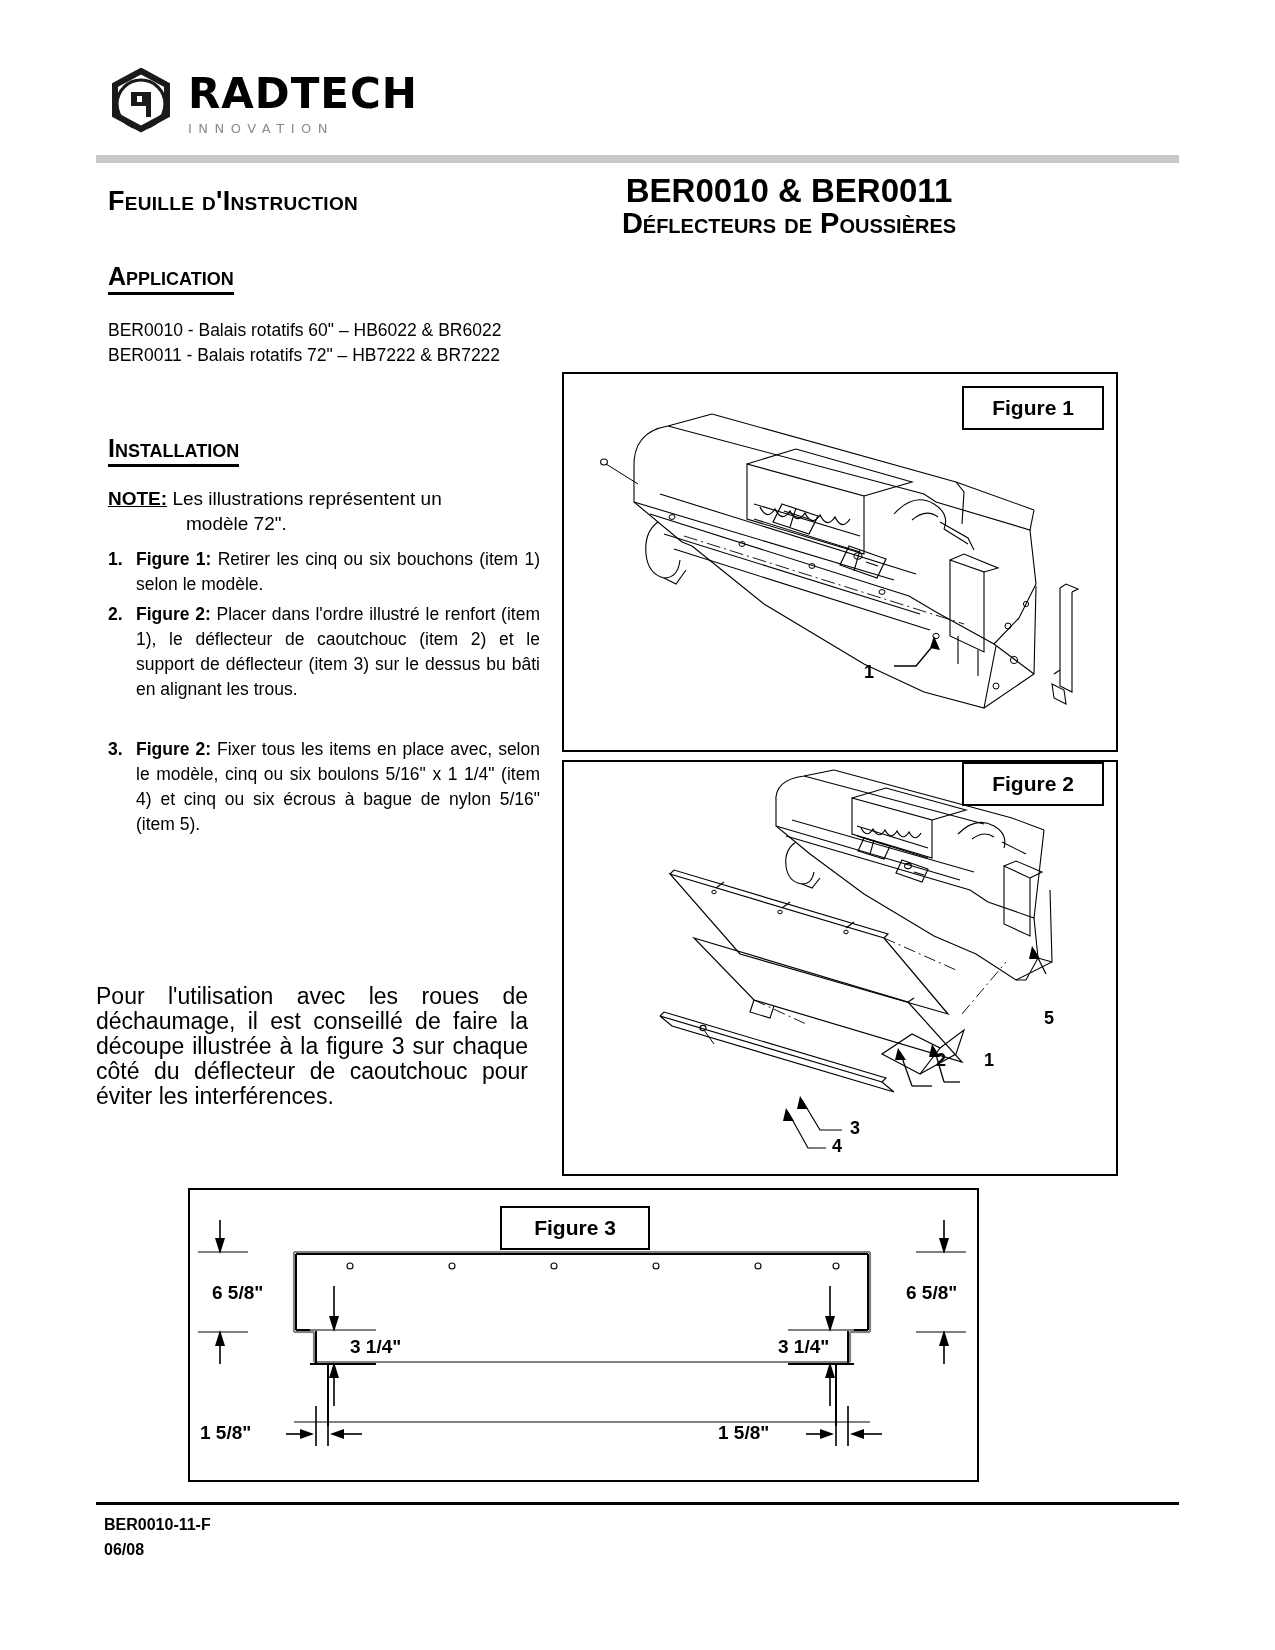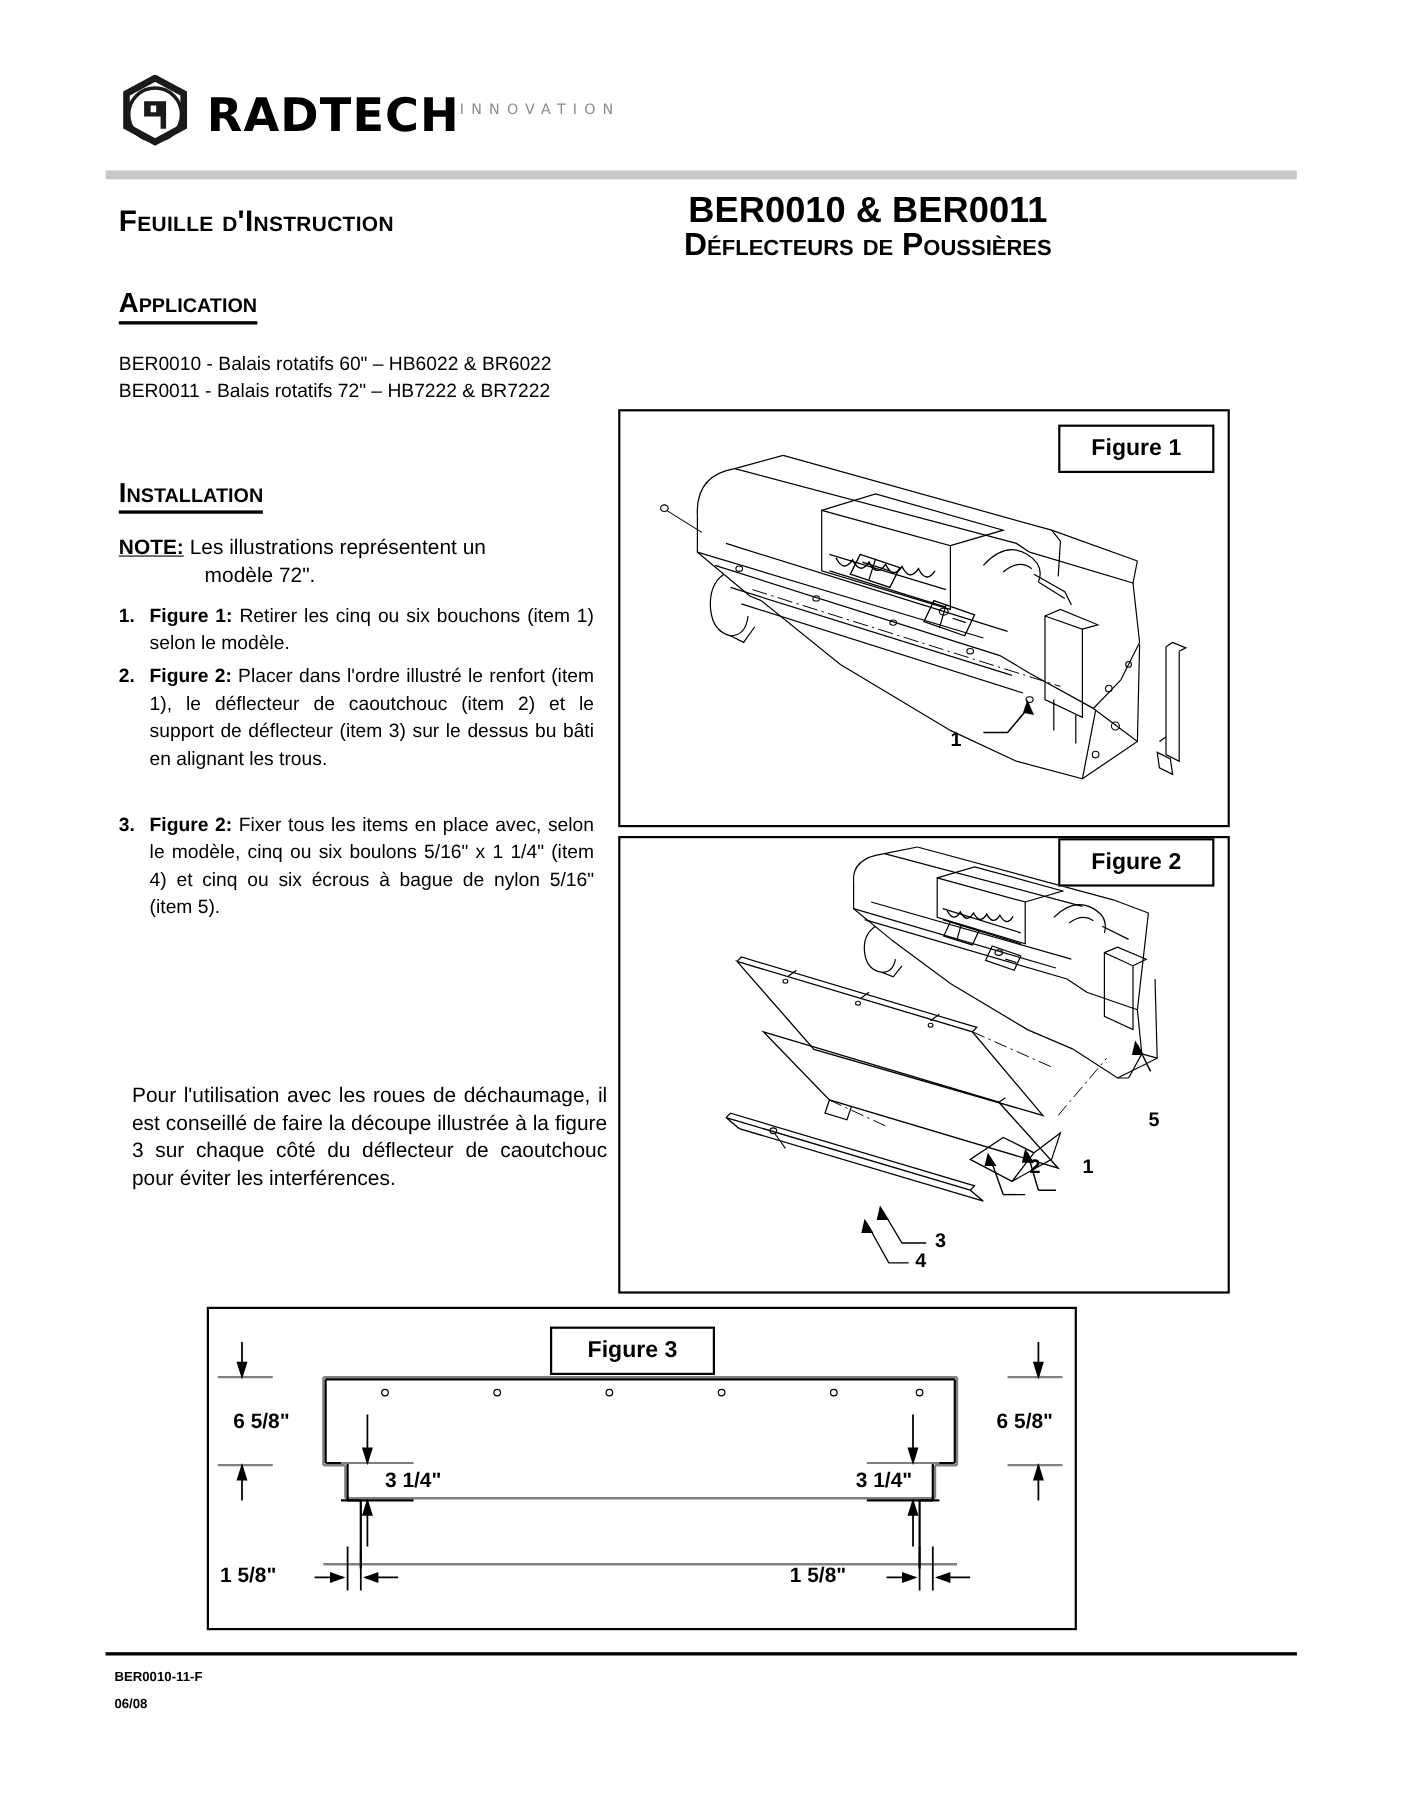--- a/index.html
+++ b/index.html
@@ -9,21 +9,21 @@
     font-family:"Liberation Sans", sans-serif;
     color:#000;
     position:relative;
     overflow:hidden;
   }
   .page { position:relative; width:1275px; height:1650px; }
 
   
   .logo-wrap { position:absolute; left:104px; top:68px; display:flex; align-items:center; }
   .logo-badge { width:74px; height:74px; position:relative; }
-  .logo-text { margin-left:10px; display:flex; flex-direction:row; justify-content:flex-end; }
+  .logo-text { margin-left:10px; display:flex; flex-direction:column; justify-content:flex-end; }
   .logo-word { font-size:42px; font-weight:bold; letter-spacing:1px; line-height:0.95;
                font-family:"DejaVu Sans", sans-serif; }
   .logo-sub { font-size:13px; letter-spacing:6.5px; color:#8c8c8c; margin-top:8px;
               font-family:"DejaVu Sans", sans-serif; }
 
   .header-rule { position:absolute; left:96px; top:155px; width:1083px; height:8px; background:#c8c8c8; }
 
   
   .sheet-title { position:absolute; left:108px; top:186px; font-size:27px; font-weight:bold;
                  font-variant:small-caps; letter-spacing:0.3px; }
@@ -49,34 +49,34 @@
   .step .num { font-weight:bold; position:absolute; left:0; }
   .step .body { display:block; margin-left:28px; }
   .step b { font-weight:bold; }
 
   .subhead { position:absolute; left:108px; top:920px; width:432px; font-size:17.5px;
              line-height:25px; font-weight:bold; font-style:italic;
              text-align:justify; }
   .subhead span { display:block; text-decoration:underline; }
   .subhead span.l1 { text-align-last:justify; }
 
-  .para { position:absolute; left:120px; top:984px; width:432px; font-size:19px;
+  .para { position:absolute; left:96px; top:984px; width:432px; font-size:23px;
           line-height:25px; text-align:justify; }
 
   
   .panel { position:absolute; border:2.5px solid #000; background:#fff; }
   .fig-label { position:absolute; border:2.5px solid #000; background:#fff;
                font-size:21px; font-weight:bold; display:flex; align-items:center;
                justify-content:center;text-align:center; }
 
   .callout { position:absolute; font-size:18px; font-weight:bold; }
 
   
   .footer-rule { position:absolute; left:96px; top:1502px; width:1083px; height:3px; background:#000; }
-  .footer { position:absolute; left:104px; top:1512px; font-size:12px; font-weight:bold;
+  .footer { position:absolute; left:104px; top:1512px; font-size:16px; font-weight:bold;
             line-height:25px; }
 
   svg { display:block; }
 </style>
 </head>
 <body>
 
 <div class="page">
 
   <div class="logo-wrap">

